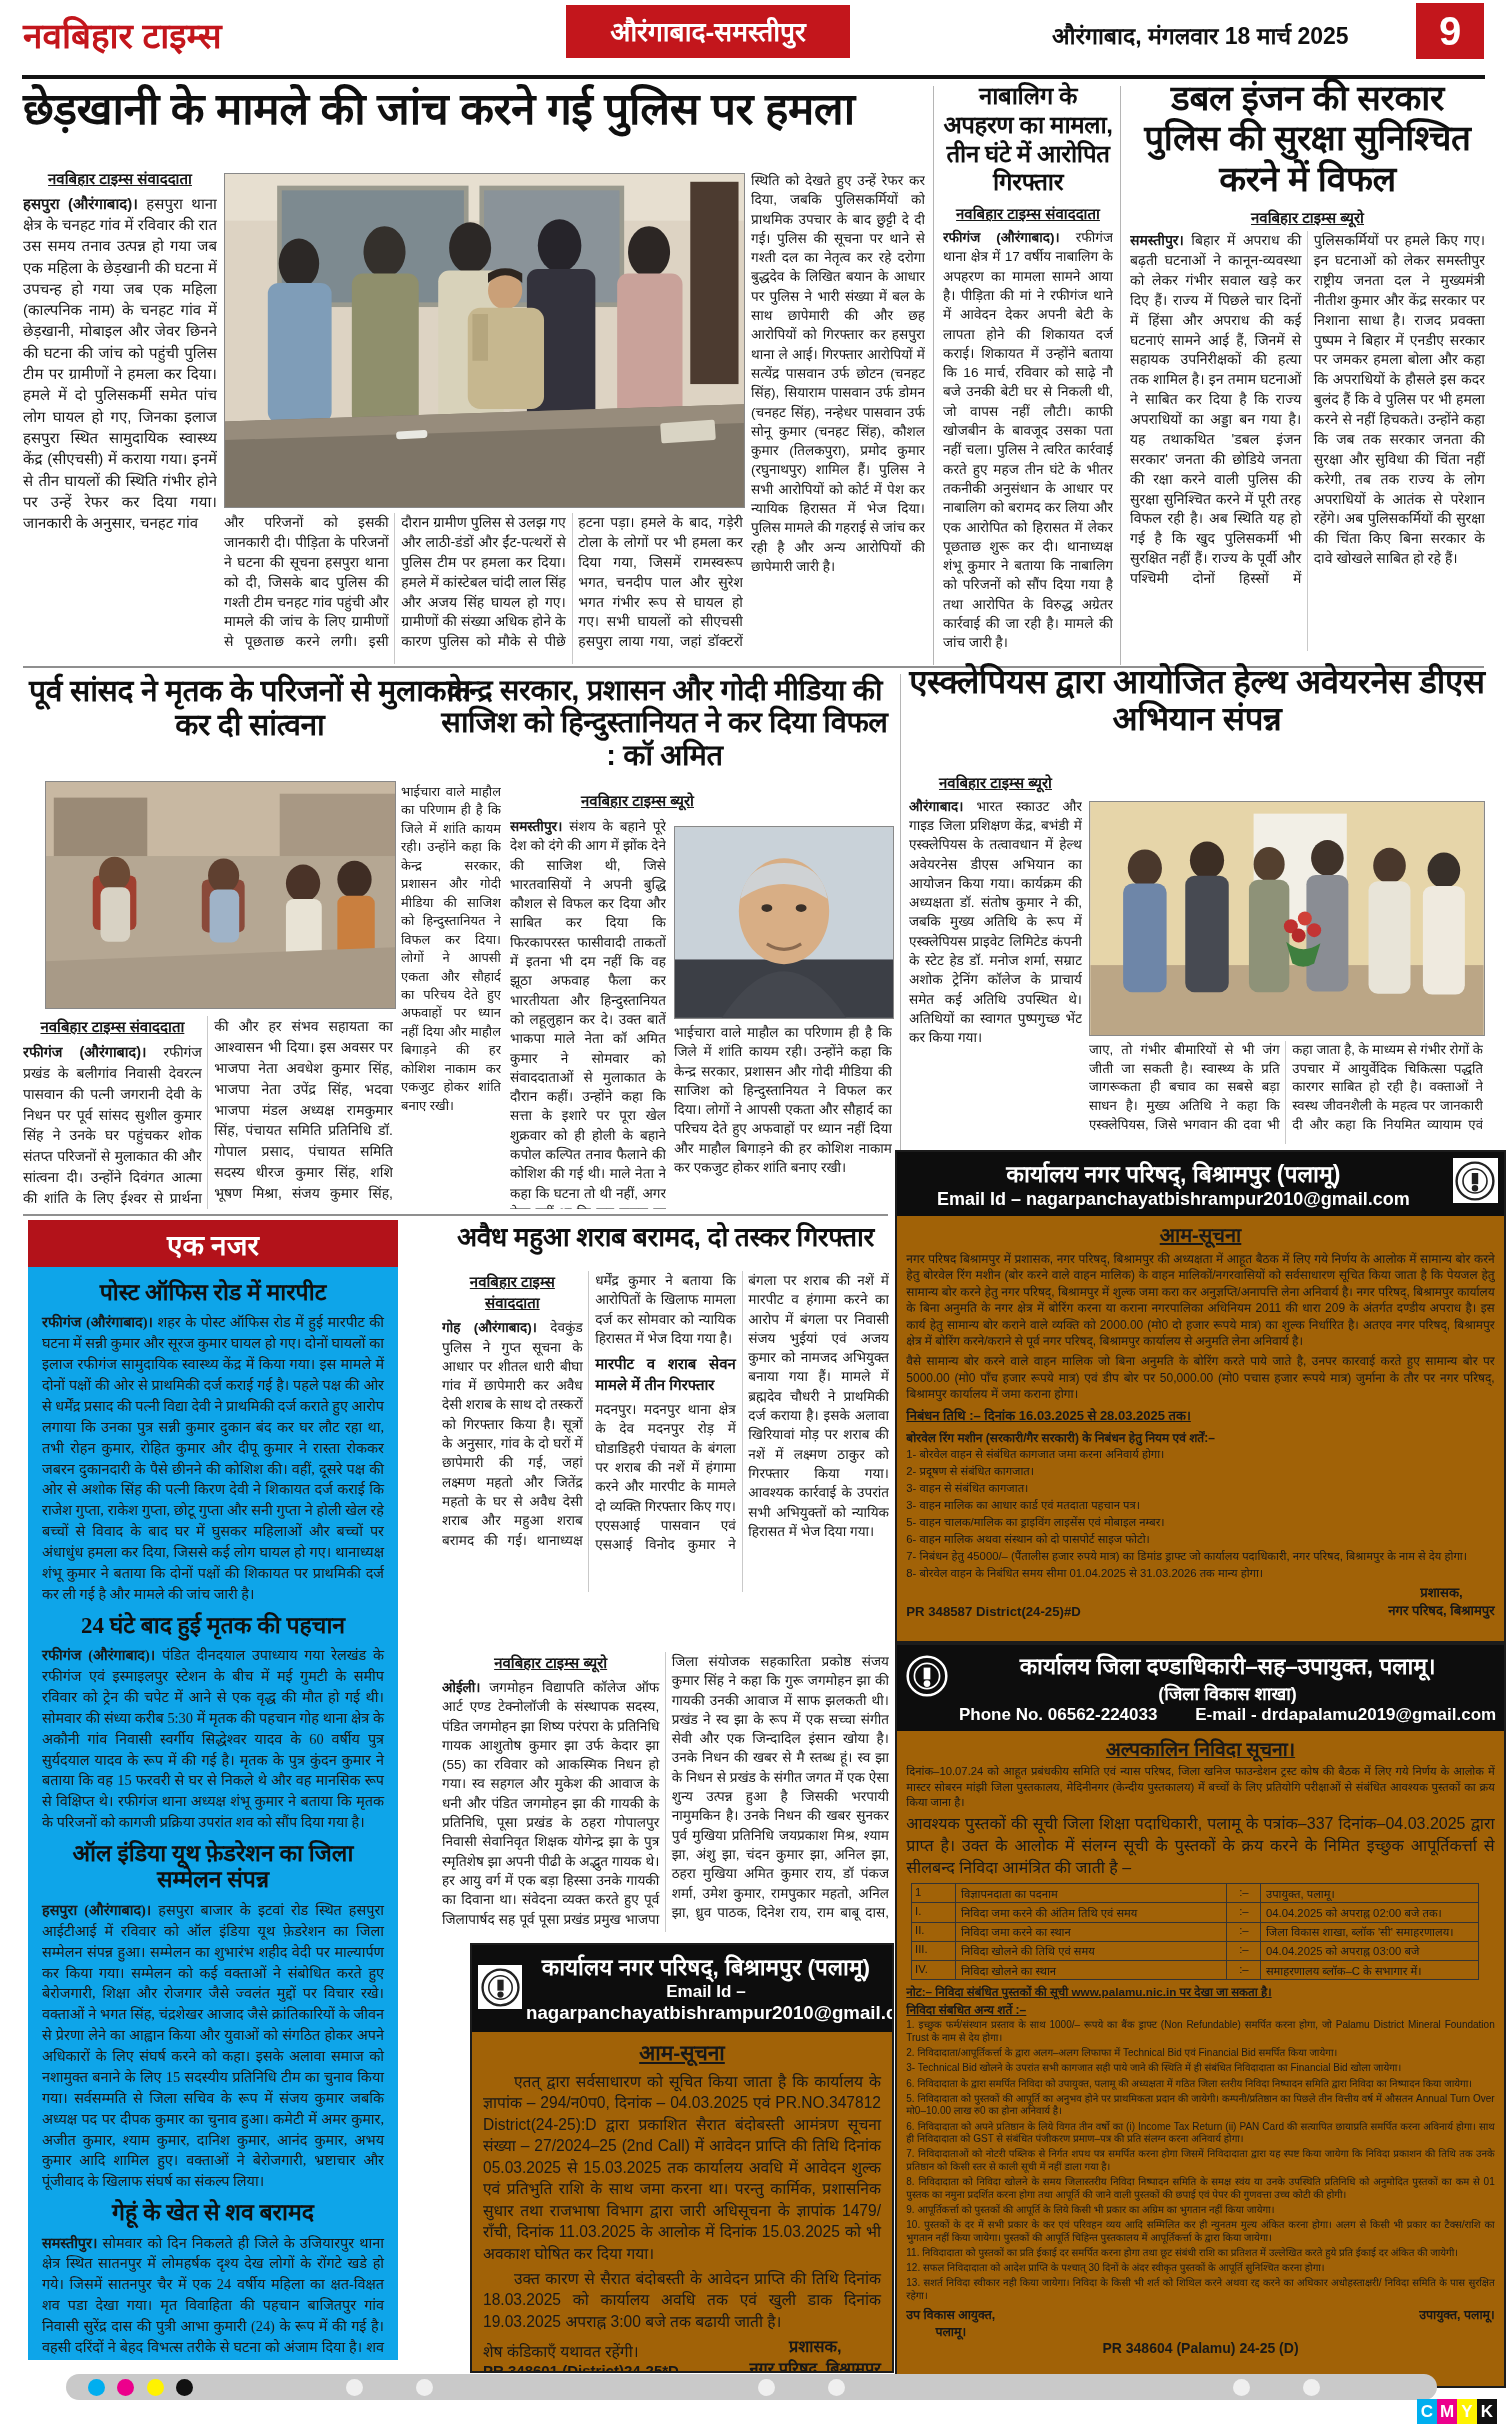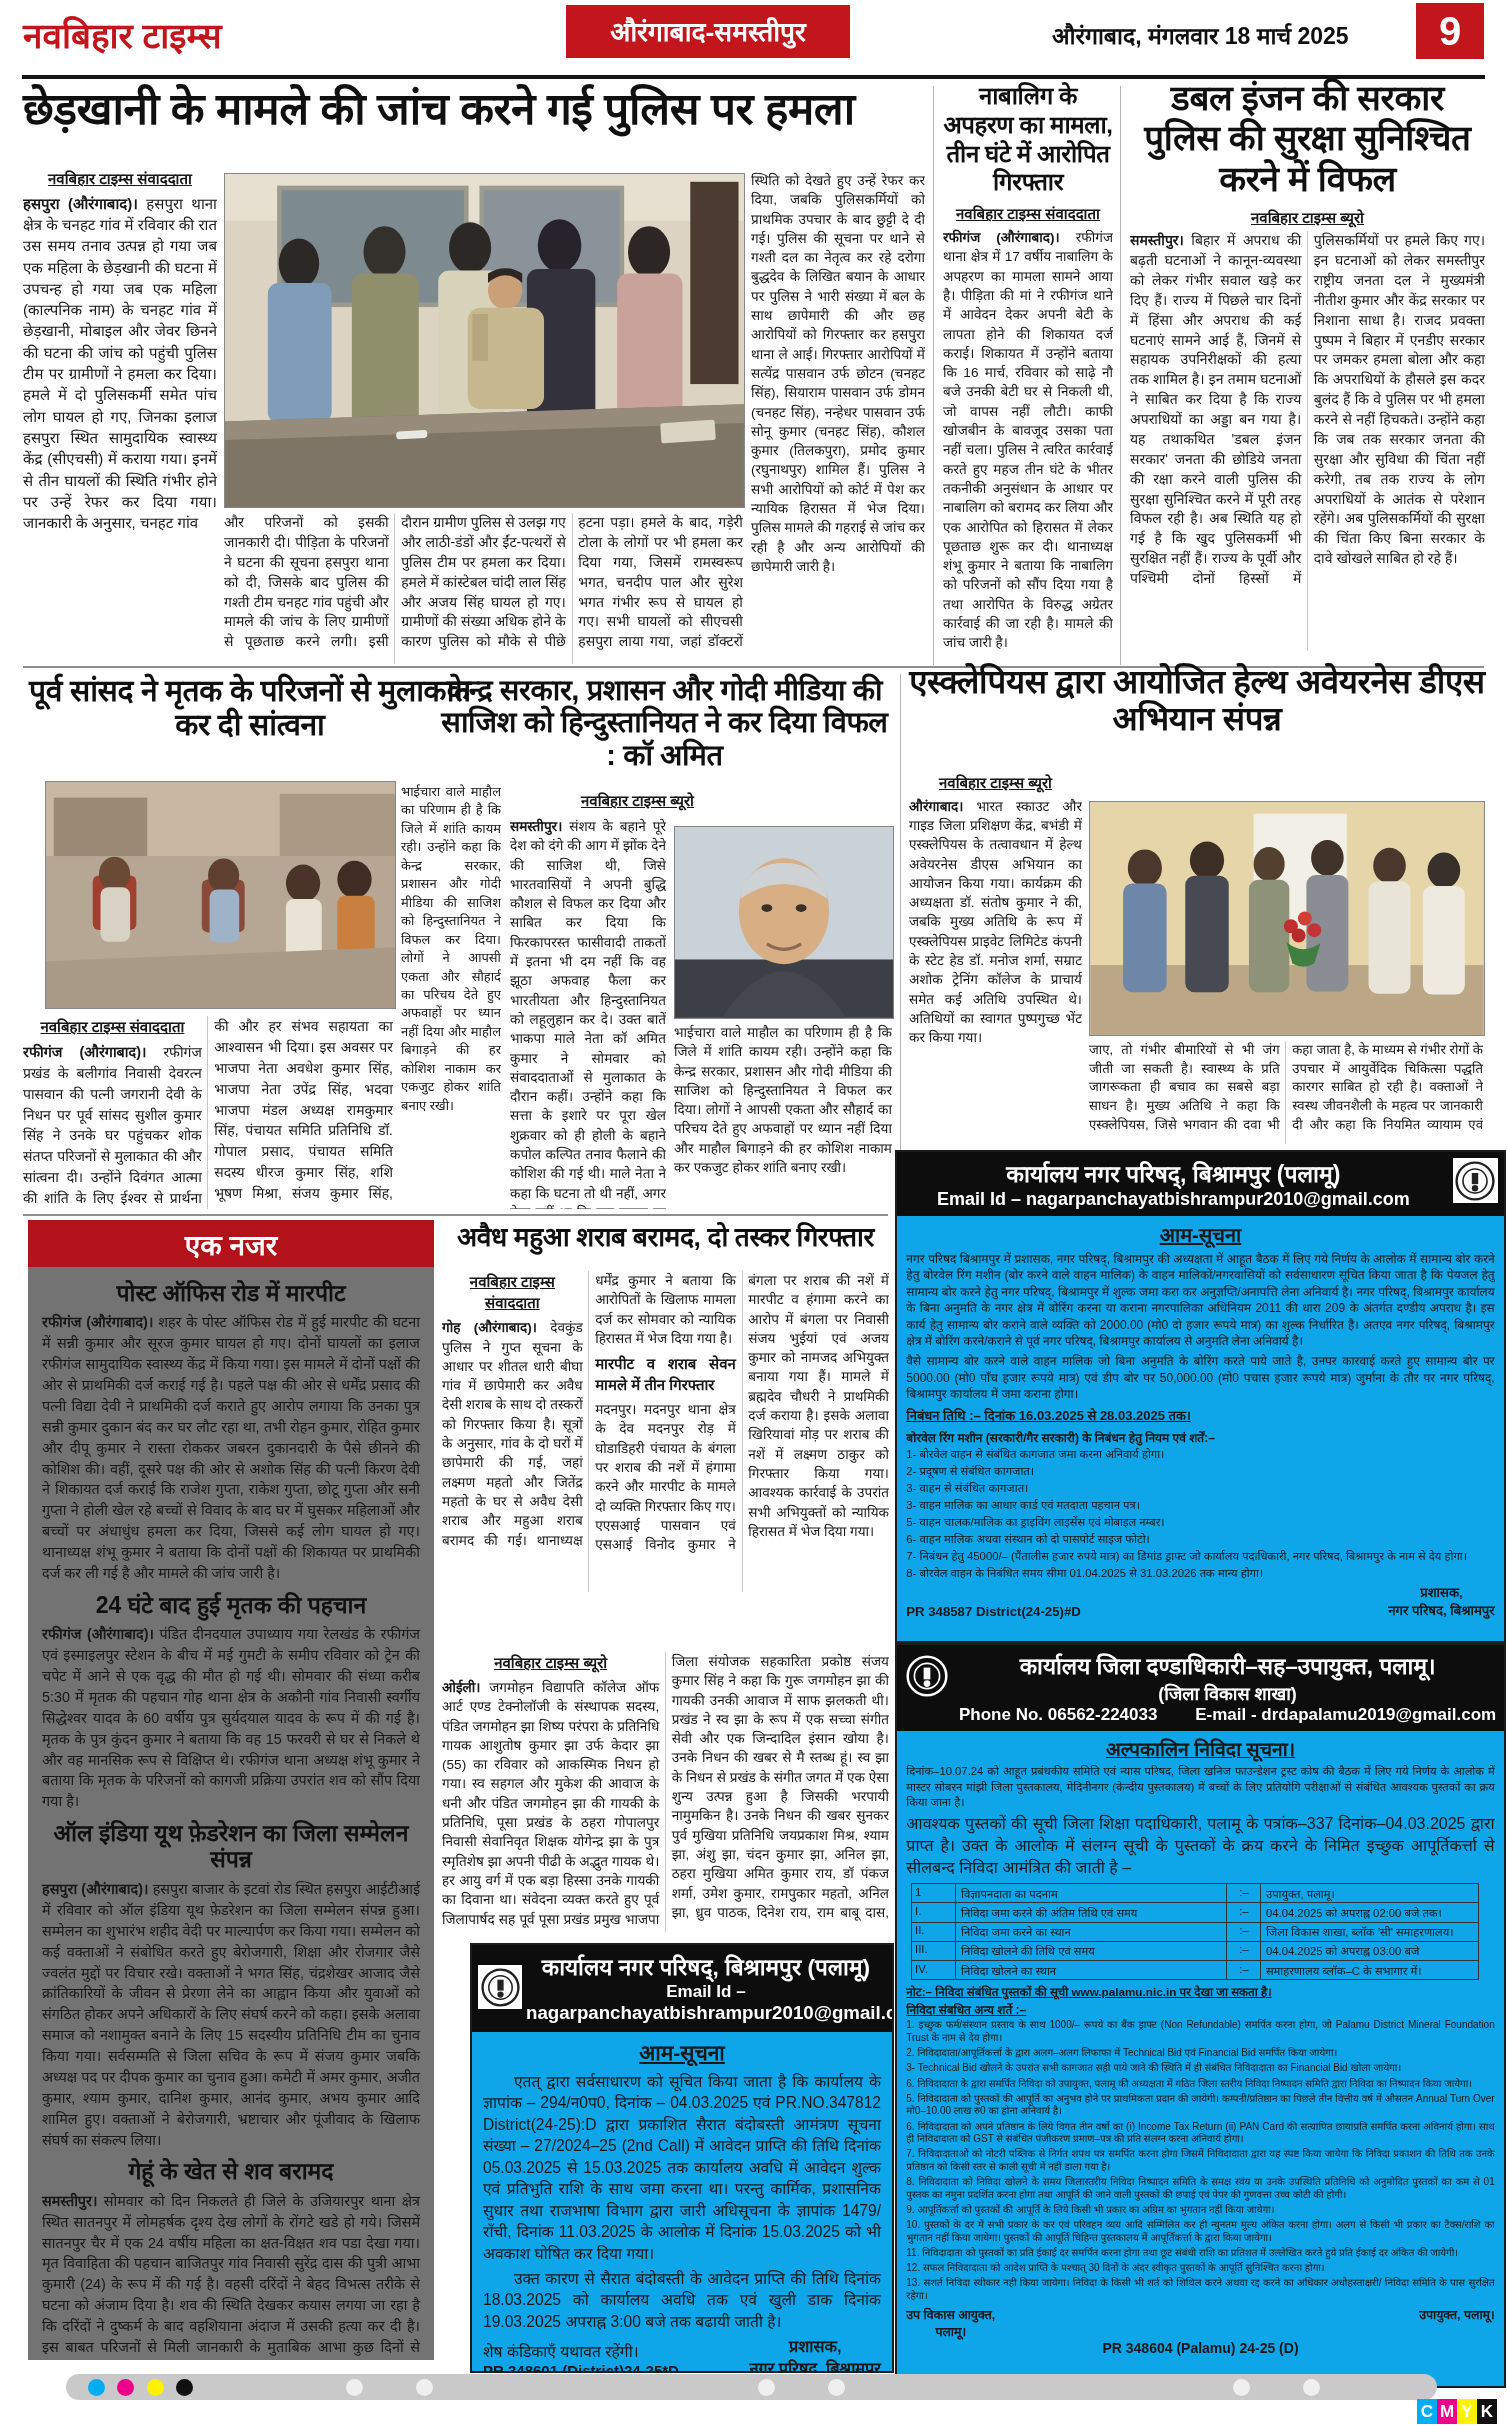--- a/index.html
+++ b/index.html
@@ -9,21 +9,21 @@
   .red{color:#c3161c;}
   .hl{font-weight:800;color:#101010;line-height:1.12;letter-spacing:-0.4px;}
   .byline{font-weight:700;text-decoration:underline;text-align:center;font-size:15px;margin-bottom:4.7px;}
   .dl{font-weight:700;}
   .body{font-size:14.4px;line-height:1.42;text-align:justify;overflow:hidden;}
   .cols2{column-count:2;column-gap:12.4px;column-rule:0.8px solid #c9c9c9;}
   .cols3{column-count:3;column-gap:12.4px;column-rule:0.8px solid #c9c9c9;}
   .vrule{width:0.8px;background:#b5b5b5;}
   .hrule{height:1.6px;background:#8f8f8f;}
   .photo{border:0.8px solid #888;background:#d8d0c2;overflow:hidden;}
-  .boxad{border:2.3px solid #1c1c1c;background:#0ea5e9;overflow:hidden;}
+  .boxad{border:2.3px solid #1c1c1c;background:#a16207;overflow:hidden;}
   .adhead{background:#0d0d0d;color:#fff;text-align:center;position:relative;}
   .sealbox{position:absolute;background:#fff;display:flex;align-items:center;justify-content:center;}
   .amtitle{font-weight:800;text-decoration:underline;text-align:center;}
   .adbody{text-align:justify;line-height:1.38;}
   .prline{font-weight:700;}
   .ek-item .ek-title{font-weight:800;text-align:center;font-size:23px;margin:7.8px 0 6.2px;color:#101010;line-height:1.15;}
   .ek-item .ek-body{font-size:14.4px;line-height:1.45;text-align:justify;}
   .t-row{display:flex;border-top:1.6px solid #333;}
   .t-row:first-child{border-top:none;}
   .t-num{width:7%;border-right:1.6px solid #333;padding:1.6px 3.1px;}
@@ -220,21 +220,21 @@
           <circle cx="288" cy="165" r="9" fill="#c43434"></circle>
         <path d="M252 180 q20 18 44 2 l-8 26 q-14 8 -28 0 z" fill="#3f7f3f"></path>
       </g>
     </svg>
   </div>
 
   <div class="abs body cols2" style="left:1089px;top:1041px;width:394px;height:103px;font-size:13.2px;">जाए, तो गंभीर बीमारियों से भी जंग जीती जा सकती है। स्वास्थ्य के प्रति जागरूकता ही बचाव का सबसे बड़ा साधन है। मुख्य अतिथि ने कहा कि एस्क्लेपियस, जिसे भगवान की दवा भी कहा जाता है, के माध्यम से गंभीर रोगों के उपचार में आयुर्वेदिक चिकित्सा पद्धति कारगर साबित हो रही है। वक्ताओं ने स्वस्थ जीवनशैली के महत्व पर जानकारी दी और कहा कि नियमित व्यायाम एवं संतुलित आहार से अनेक बीमारियों से बचा जा सकता है तथा विभिन्न रोगों के निदान हेतु औषधि का चयन किया जाए। शिविर में लगभग 400 स्काउट-गाइड सदस्यों ने स्वास्थ्य परीक्षण कराया। मौके पर राजन कुमार, नंद चौधरी, सुभाष सिंह, संजय कुमार, सुनील सिंह, नरेश कुमार, शिक्षक वीरेंद्र कुमार, सुनील सिंह सहित स्काउट व गाइड संगठन की सेवाओं की सराहना करते हुए कई सदस्य मौजूद रहे।</div>
 
   <div class="abs hrule" style="left:23px;top:1214px;width:865px;"></div>
 
-  <div class="abs" style="left:28px;top:1220px;width:406px;height:1140px;background:#737373;overflow:hidden;">
+  <div class="abs" style="left:28px;top:1220px;width:370px;height:1140px;background:#0ea5e9;overflow:hidden;font-family:Liberation Serif, serif;">
     <div style="background:#b3121a;color:#fff;font-weight:800;font-size:28px;text-align:center;padding:4.7px 0;">एक नजर</div>
     <div style="padding:4.7px 14px;">
         <div class="ek-item">
           <div class="ek-title">पोस्ट ऑफिस रोड में मारपीट</div>
           <div class="ek-body"><b>रफीगंज (औरंगाबाद)। </b>शहर के पोस्ट ऑफिस रोड में हुई मारपीट की घटना में सन्नी कुमार और सूरज कुमार घायल हो गए। दोनों घायलों का इलाज रफीगंज सामुदायिक स्वास्थ्य केंद्र में किया गया। इस मामले में दोनों पक्षों की ओर से प्राथमिकी दर्ज कराई गई है। पहले पक्ष की ओर से धर्मेंद्र प्रसाद की पत्नी विद्या देवी ने प्राथमिकी दर्ज कराते हुए आरोप लगाया कि उनका पुत्र सन्नी कुमार दुकान बंद कर घर लौट रहा था, तभी रोहन कुमार, रोहित कुमार और दीपू कुमार ने रास्ता रोककर जबरन दुकानदारी के पैसे छीनने की कोशिश की। वहीं, दूसरे पक्ष की ओर से अशोक सिंह की पत्नी किरण देवी ने शिकायत दर्ज कराई कि राजेश गुप्ता, राकेश गुप्ता, छोटू गुप्ता और सनी गुप्ता ने होली खेल रहे बच्चों से विवाद के बाद घर में घुसकर महिलाओं और बच्चों पर अंधाधुंध हमला कर दिया, जिससे कई लोग घायल हो गए। थानाध्यक्ष शंभू कुमार ने बताया कि दोनों पक्षों की शिकायत पर प्राथमिकी दर्ज कर ली गई है और मामले की जांच जारी है।</div>
         </div>
         <div class="ek-item">
           <div class="ek-title">24 घंटे बाद हुई मृतक की पहचान</div>
           <div class="ek-body"><b>रफीगंज (औरंगाबाद)। </b>पंडित दीनदयाल उपाध्याय गया रेलखंड के रफीगंज एवं इस्माइलपुर स्टेशन के बीच में मई गुमटी के समीप रविवार को ट्रेन की चपेट में आने से एक वृद्ध की मौत हो गई थी। सोमवार की संध्या करीब 5:30 में मृतक की पहचान गोह थाना क्षेत्र के अकौनी गांव निवासी स्वर्गीय सिद्धेश्वर यादव के 60 वर्षीय पुत्र सुर्यदयाल यादव के रूप में की गई है। मृतक के पुत्र कुंदन कुमार ने बताया कि वह 15 फरवरी से घर से निकले थे और वह मानसिक रूप से विक्षिप्त थे। रफीगंज थाना अध्यक्ष शंभू कुमार ने बताया कि मृतक के परिजनों को कागजी प्रक्रिया उपरांत शव को सौंप दिया गया है।</div>
         </div>

